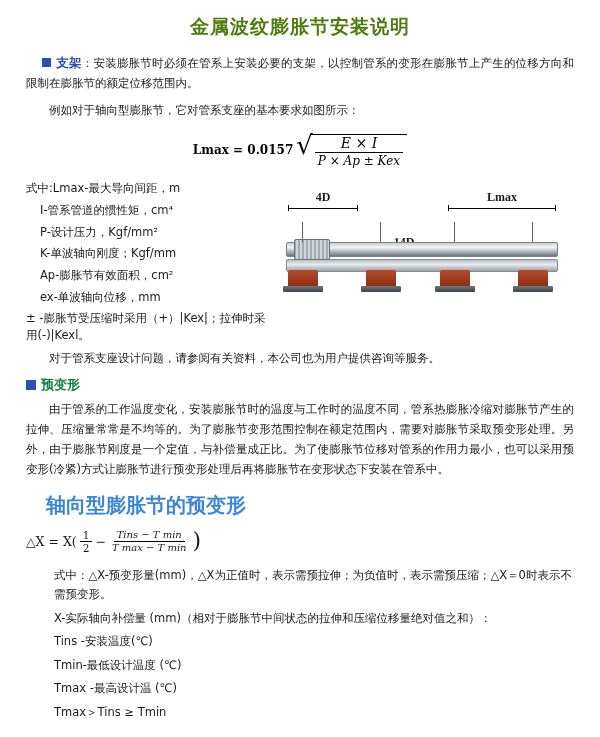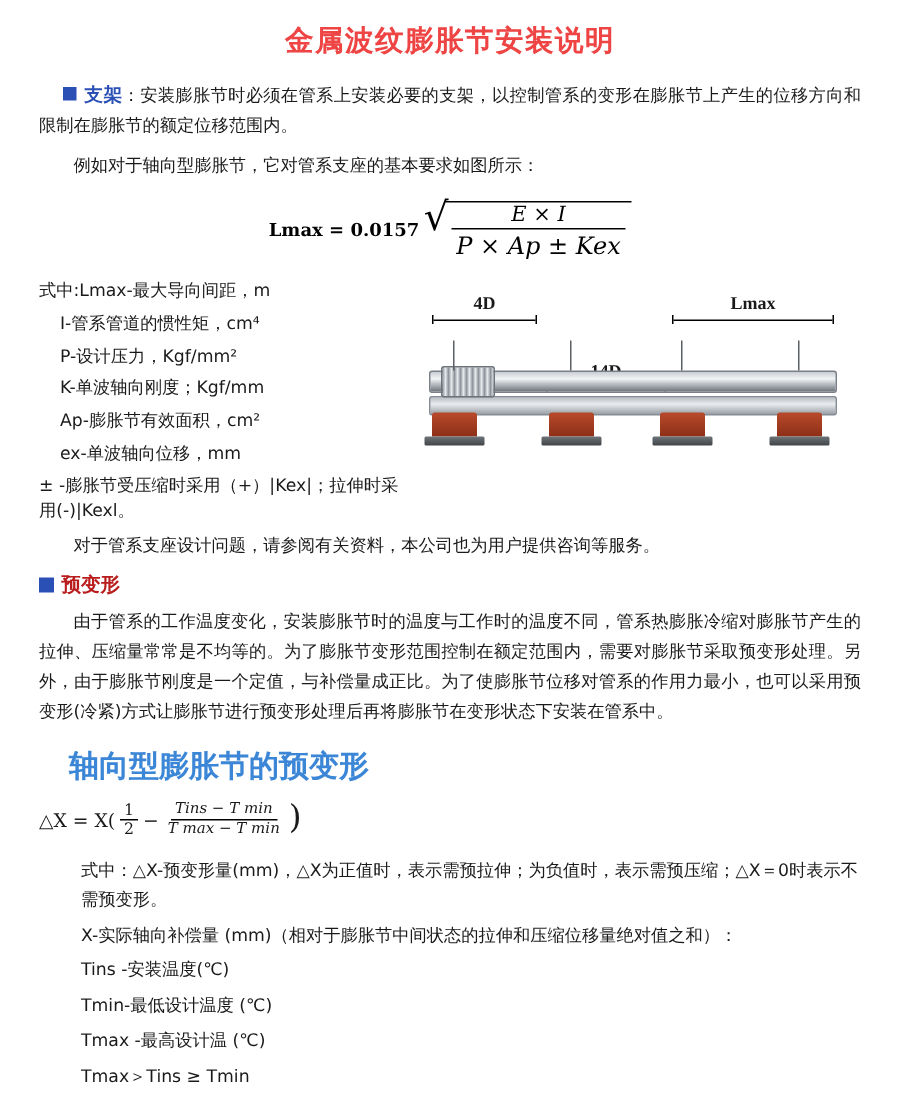--- a/index.html
+++ b/index.html
@@ -21,21 +21,21 @@
     height: 737px;
     padding: 0;
     box-sizing: border-box;
   }
   .title {
     text-align: center;
     font-size: 19px;
     font-weight: bold;
     letter-spacing: 1px;
     margin: 14px 0 12px 0;
-    color: #ef4444;
+    color: #4d7c0f;
   }
   .body {
     padding: 0 26px 0 26px;
   }
   p.para {
     margin: 0 0 7px 0;
     line-height: 1.72;
     text-align: justify;
     text-indent: 2em;
     font-size: 11.5px;
@@ -54,21 +54,21 @@
     text-indent: 0;
   }
   .sec-head .marker {
     display: inline-block;
     width: 10px;
     height: 10px;
     background: #2a4fb5;
     flex: 0 0 auto;
   }
   .sec-head .sec-label {
-    color: #b91c1c;
+    color: #15803d;
   }
   .inline-head {
     font-weight: bold;
     color: #2a4fb5;
     font-size: 12.5px;
   }
   .subsec-head {
     margin: 12px 0 8px 0;
     font-size: 20px;
     font-weight: bold;
@@ -118,21 +118,21 @@
     display: block;
     border-bottom: 1.2px solid #000;
     padding: 0 3px 1px 3px;
     font-style: italic;
     font-size: 14px;
   }
   .frac .den {
     display: block;
     padding: 1px 3px 0 3px;
     font-style: italic;
-    font-size: 16px;
+    font-size: 12px;
   }
   .defitem {
     margin: 0 0 5px 0;
     font-size: 11.5px;
     line-height: 1.45;
   }
   .defitem.i0 { padding-left: 0; }
   .defitem.i1 { padding-left: 14px; }
   .two-col {
     display: flex;

